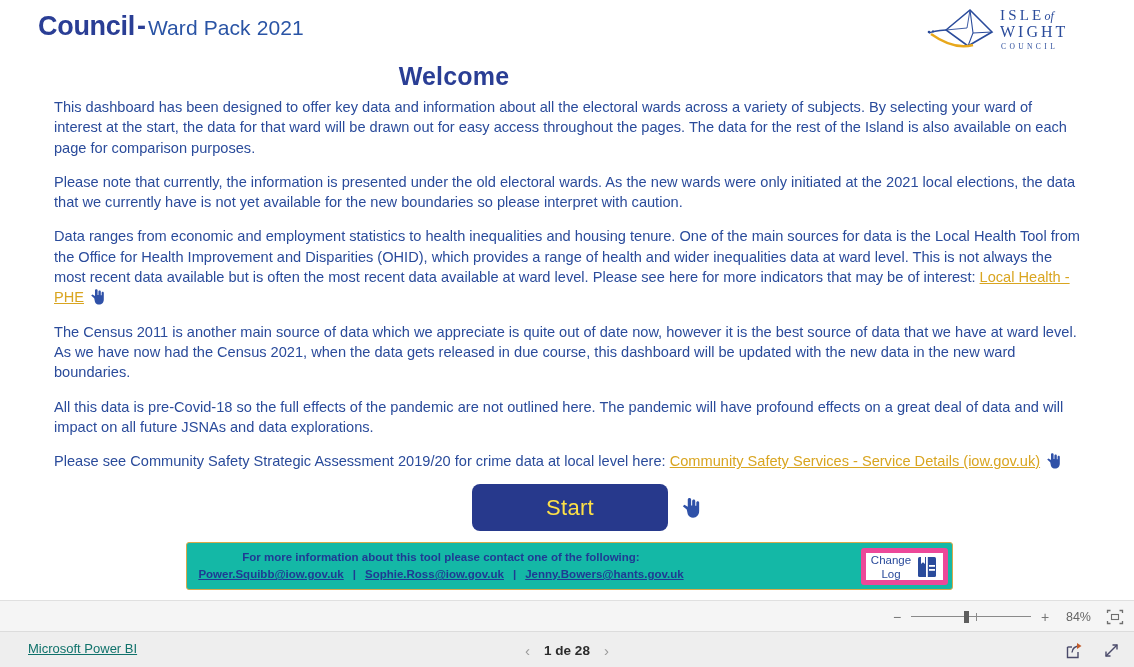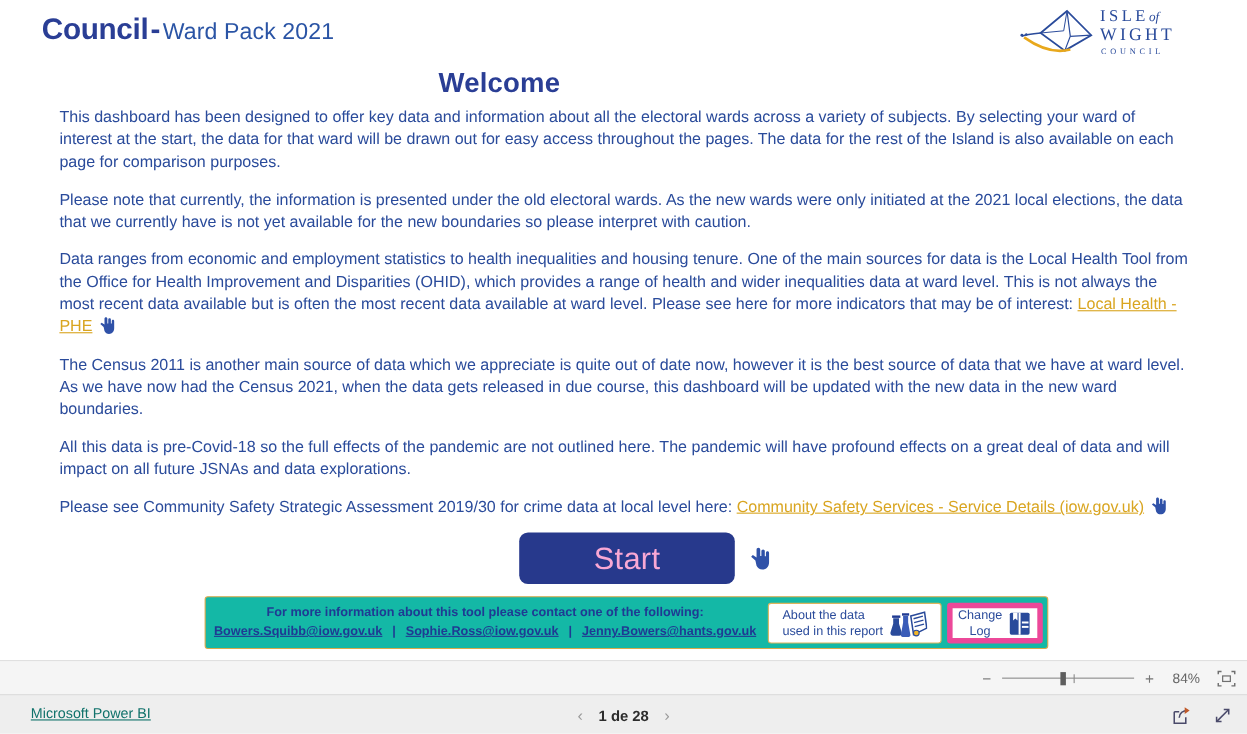--- a/index.html
+++ b/index.html
@@ -146,23 +146,23 @@
     top: 484px;
     width: 240px;
     height: 47px;
   }
   .start-button {
     width: 196px;
     height: 47px;
     background: #27398c;
     border: none;
     border-radius: 8px;
-    color: #f9a8d4;
+    color: #fde047;
     font-family: "Liberation Sans", sans-serif;
-    font-size: 28px;
+    font-size: 22px;
     letter-spacing: 0.3px;
     cursor: pointer;
     padding: 0;
   }
   .start-hand {
     position: absolute;
     left: 208px;
     top: 12px;
     width: 22px;
     height: 24px;
@@ -421,57 +421,40 @@
     <p>Please note that currently, the information is presented under the old electoral wards. As the new wards were only initiated at the 2021 local elections, the data that we currently have is not yet available for the new boundaries so please interpret with caution.</p>
 
     <p><span>Data ranges from economic and employment statistics to health inequalities and housing tenure. One of the main sources for data is the Local Health Tool from the Office for Health Improvement and Disparities (OHID), which provides a range of health and wider inequalities data at ward level. This is not always the most recent data available but is often the most recent data available at ward level. Please see here for more indicators that may be of interest: </span><a class="goldlink" href="#">Local Health - PHE</a><svg class="hand-icon" viewBox="0 0 17 18">
       <path d="M5.2 10.2 L2.2 7.6 L3.4 6.4 L6.0 8.0 L6.0 2.6 C6.0 1.8 6.6 1.3 7.3 1.3 C8.0 1.3 8.6 1.8 8.6 2.6 L8.6 7.0 L9.4 7.0 L9.4 3.6 C9.4 2.9 10.0 2.4 10.6 2.4 C11.3 2.4 11.8 2.9 11.8 3.6 L11.8 7.2 L12.6 7.2 L12.6 4.8 C12.6 4.2 13.1 3.7 13.7 3.7 C14.3 3.7 14.8 4.2 14.8 4.8 L14.8 11.4 C14.8 14.4 12.9 16.6 10.1 16.6 C8.2 16.6 6.8 15.6 6.0 13.9 Z" fill="#2f51a8"></path>
     </svg></p>
 
     <p>The Census 2011 is another main source of data which we appreciate is quite out of date now, however it is the best source of data that we have at ward level. As we have now had the Census 2021, when the data gets released in due course, this dashboard will be updated with the new data in the new ward boundaries.</p>
 
     <p>All this data is pre-Covid-18 so the full effects of the pandemic are not outlined here. The pandemic will have profound effects on a great deal of data and will impact on all future JSNAs and data explorations.</p>
 
-    <p><span>Please see Community Safety Strategic Assessment 2019/30 for crime data at local level here: </span><a class="goldlink" href="#">Community Safety Services - Service Details (iow.gov.uk)</a><svg class="hand-icon" viewBox="0 0 17 18">
+    <p><span>Please see Community Safety Strategic Assessment 2019/20 for crime data at local level here: </span><a class="goldlink" href="#">Community Safety Services - Service Details (iow.gov.uk)</a><svg class="hand-icon" viewBox="0 0 17 18">
       <path d="M5.2 10.2 L2.2 7.6 L3.4 6.4 L6.0 8.0 L6.0 2.6 C6.0 1.8 6.6 1.3 7.3 1.3 C8.0 1.3 8.6 1.8 8.6 2.6 L8.6 7.0 L9.4 7.0 L9.4 3.6 C9.4 2.9 10.0 2.4 10.6 2.4 C11.3 2.4 11.8 2.9 11.8 3.6 L11.8 7.2 L12.6 7.2 L12.6 4.8 C12.6 4.2 13.1 3.7 13.7 3.7 C14.3 3.7 14.8 4.2 14.8 4.8 L14.8 11.4 C14.8 14.4 12.9 16.6 10.1 16.6 C8.2 16.6 6.8 15.6 6.0 13.9 Z" fill="#2f51a8"></path>
     </svg></p>
   </div>
 
   <div class="start-row">
     <button class="start-button">Start</button>
     <svg class="start-hand" viewBox="0 0 17 18">
       <path d="M5.2 10.2 L2.2 7.6 L3.4 6.4 L6.0 8.0 L6.0 2.6 C6.0 1.8 6.6 1.3 7.3 1.3 C8.0 1.3 8.6 1.8 8.6 2.6 L8.6 7.0 L9.4 7.0 L9.4 3.6 C9.4 2.9 10.0 2.4 10.6 2.4 C11.3 2.4 11.8 2.9 11.8 3.6 L11.8 7.2 L12.6 7.2 L12.6 4.8 C12.6 4.2 13.1 3.7 13.7 3.7 C14.3 3.7 14.8 4.2 14.8 4.8 L14.8 11.4 C14.8 14.4 12.9 16.6 10.1 16.6 C8.2 16.6 6.8 15.6 6.0 13.9 Z" fill="#2f51a8"></path>
     </svg>
   </div>
 
   <div class="contact-bar">
     <div class="contact-text">
       <div>For more information about this tool please contact one of the following:</div>
       <div class="contact-emails">
-        <a href="#">Bowers.Squibb@iow.gov.uk</a><span class="contact-sep">|</span><a href="#">Sophie.Ross@iow.gov.uk</a><span class="contact-sep">|</span><a href="#">Jenny.Bowers@hants.gov.uk</a>
+        <a href="#">Power.Squibb@iow.gov.uk</a><span class="contact-sep">|</span><a href="#">Sophie.Ross@iow.gov.uk</a><span class="contact-sep">|</span><a href="#">Jenny.Bowers@hants.gov.uk</a>
       </div>
     </div>
 
-    <div class="about-button">
-      <div class="about-label">
-        <div>About the data</div>
-        <div>used in this report</div>
-      </div>
-      <svg class="about-icon" viewBox="0 0 34 28">
-        <path d="M3 9 L3 14 L0.5 22 C0.2 23.6 1.2 25 2.8 25 L8.5 25 C10.1 25 11.1 23.6 10.8 22 L8.3 14 L8.3 9 Z" fill="#2a4b9b"></path>
-        <rect x="2" y="6.5" width="7.5" height="2.2" fill="#1f3a93"></rect>
-        <path d="M12 7 L12 13 L10 24 C9.8 25.2 10.6 26 11.6 26 L17 26 C18 26 18.8 25.2 18.6 24 L16.6 13 L16.6 7 Z" fill="#3a5cb8"></path>
-        <rect x="11" y="4.5" width="6.5" height="2.2" fill="#1f3a93"></rect>
-        <path d="M19 7 L31.5 3.5 L33.5 18 L21.5 24 Z" fill="#ffffff" stroke="#2a4b9b" stroke-width="1.4"></path>
-        <path d="M21.5 9.5 L30 7.2" stroke="#2a4b9b" stroke-width="1.2"></path>
-        <path d="M22 13 L30.5 10.8" stroke="#2a4b9b" stroke-width="1.2"></path>
-        <path d="M22.5 16.6 L31 14.4" stroke="#2a4b9b" stroke-width="1.2"></path>
-        <circle cx="24" cy="22.5" r="2.6" fill="#f0b429" stroke="#2a4b9b" stroke-width="1"></circle>
-      </svg>
-    </div>
 
     <div class="changelog-button">
       <div class="changelog-label">
         <div>Change</div>
         <div>Log</div>
       </div>
       <svg class="changelog-icon" viewBox="0 0 22 24">
         <rect x="2" y="2" width="18" height="20" rx="1.5" fill="#2a4b9b"></rect>
         <rect x="10" y="2" width="1.8" height="20" fill="#ffffff"></rect>
         <path d="M5 2 L9 2 L9 9 L7 7.2 L5 9 Z" fill="#ffffff"></path>

